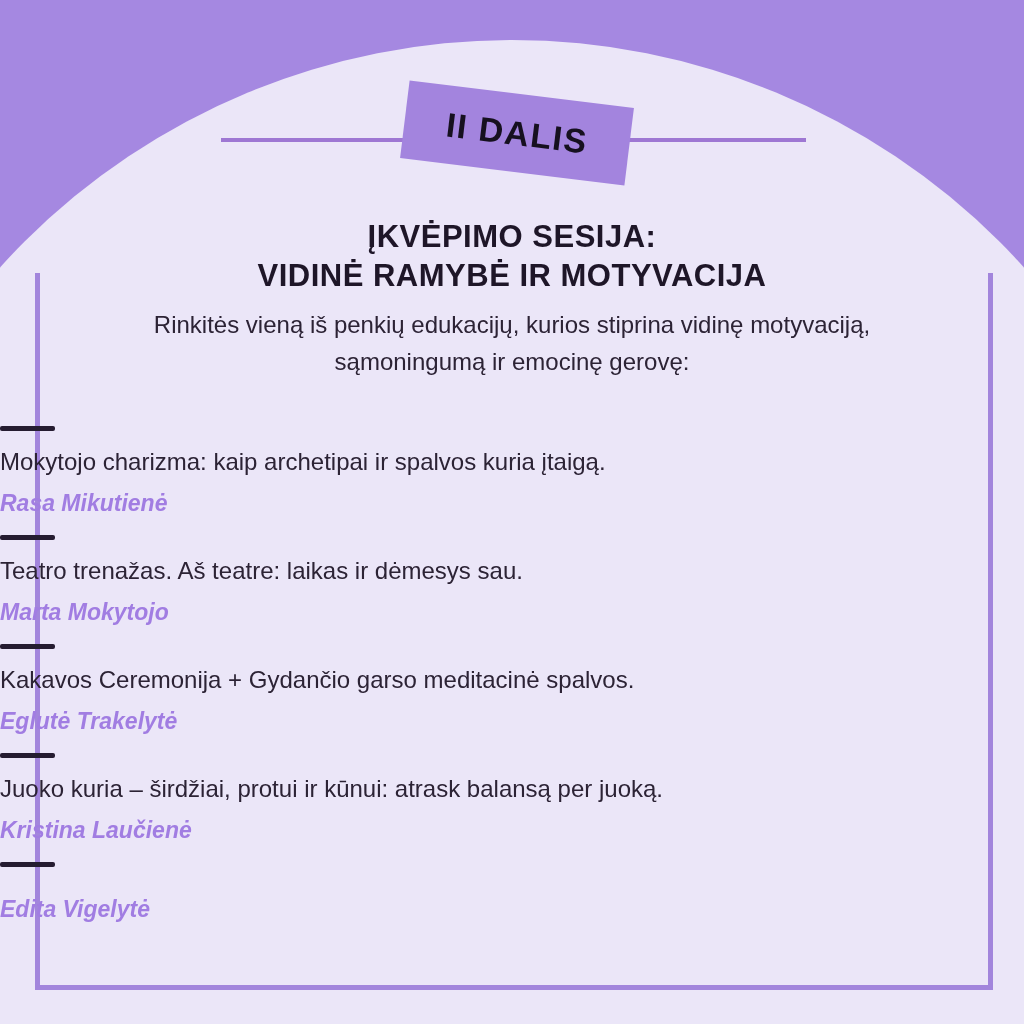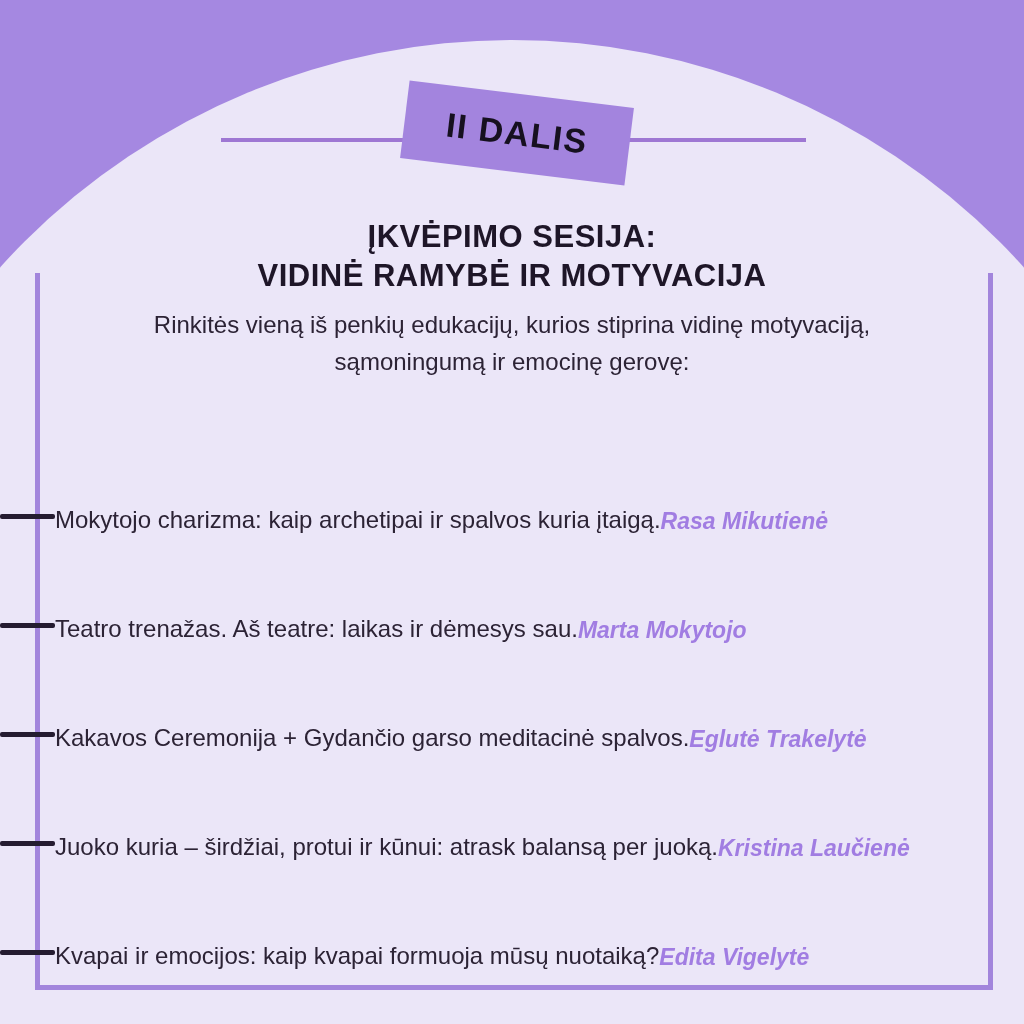--- a/index.html
+++ b/index.html
@@ -68,22 +68,22 @@
     color: #2c2335;
   }
   .sessions {
     position: absolute;
     top: 426px; left: 0;
     width: 100%;
   }
   .session {
     height: 109px;
     display: flex;
-    flex-direction: row;
-    align-items: flex-end;
+    flex-direction: column;
+    align-items: flex-start;
   }
   .dash {
     width: 55px; height: 5px;
     background: #251c31;
     border-radius: 2px;
     margin-bottom: 16px;
   }
   .stitle {
     font-size: 24px;
     line-height: 30px;
@@ -136,16 +136,15 @@
     <div class="stitle">Kakavos Ceremonija + Gydančio garso meditacinė spalvos.</div>
     <div class="sspeaker">Eglutė Trakelytė</div>
   </div>
   <div class="session">
     <div class="dash"></div>
     <div class="stitle">Juoko kuria – širdžiai, protui ir kūnui: atrask balansą per juoką.</div>
     <div class="sspeaker">Kristina Laučienė</div>
   </div>
   <div class="session">
     <div class="dash"></div>
-    <div class="stitle">Kvapai ir emocijos: kaip kvapai formuoja mūsų nuotaiką?</div>
     <div class="sspeaker">Edita Vigelytė</div>
   </div>
 </div>
 
 </body></html>

